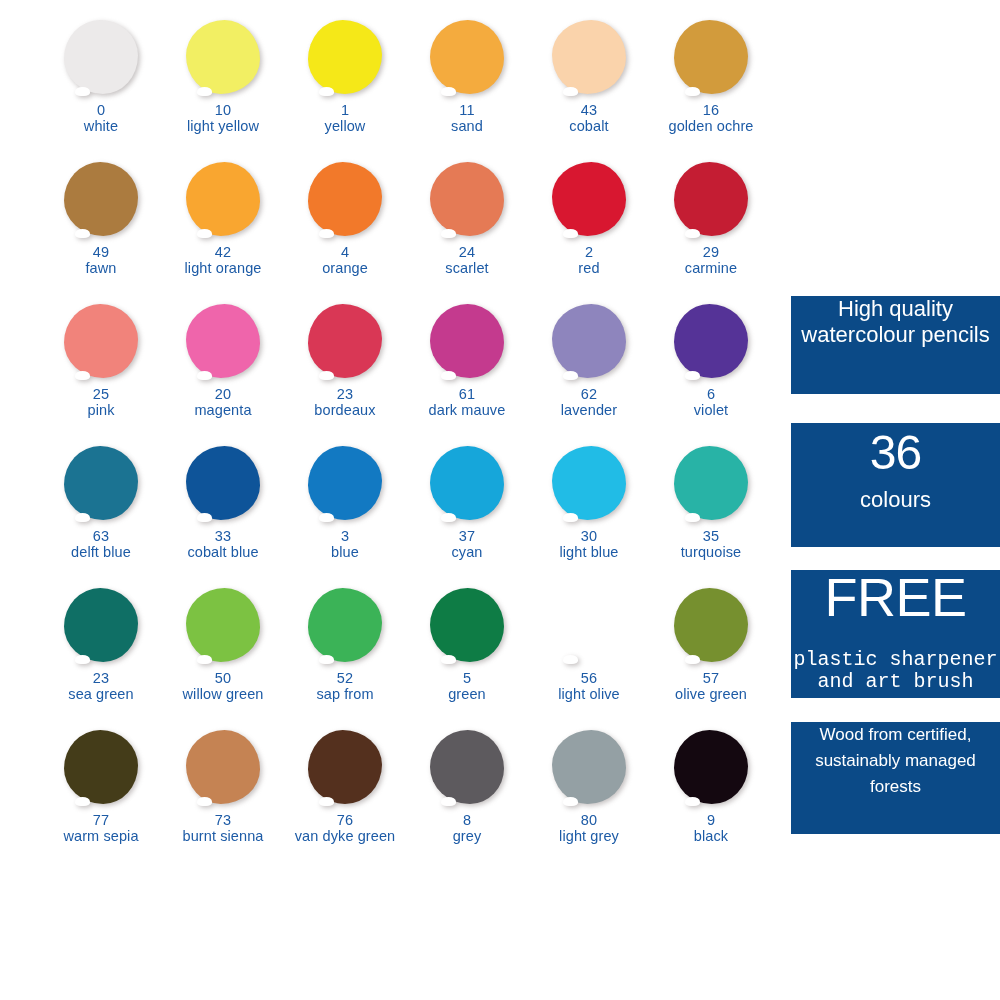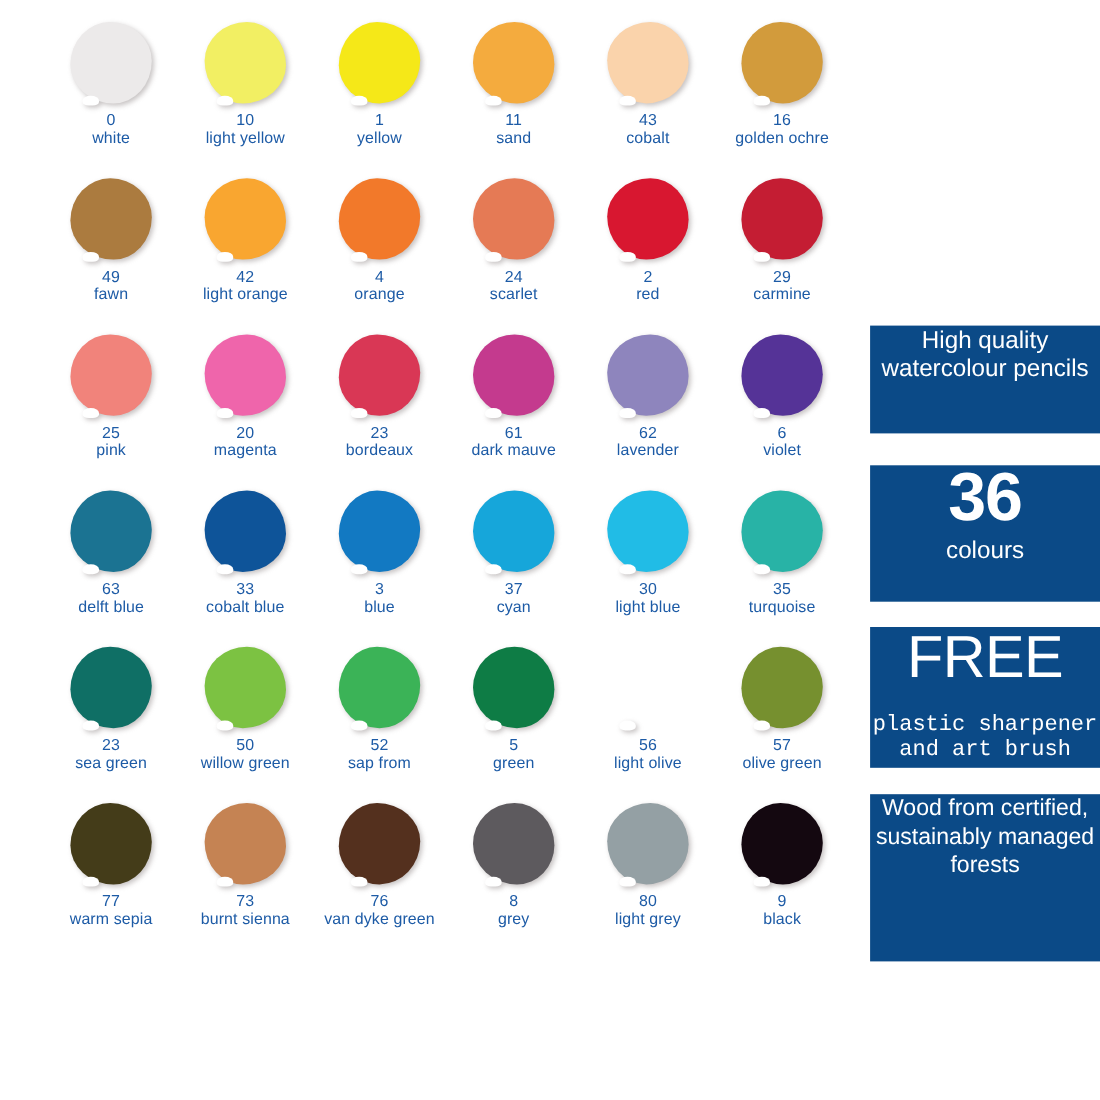--- a/index.html
+++ b/index.html
@@ -88,23 +88,23 @@
   #banner-quality {
     top: 296px;
     height: 98px;
     font-size: 22px;
   }
   #banner-count {
     top: 423px;
     height: 124px;
   }
   #banner-count .big-number {
-    font-size: 62px;
+    font-size: 48px;
     line-height: 60px;
-    font-weight: 700;
+    font-weight: 400;
     letter-spacing: -1px;
   }
   #banner-count .count-unit {
     font-size: 22px;
     margin-top: 4px;
   }
   #banner-free {
     top: 570px;
     height: 128px;
     gap: 20px;
@@ -115,22 +115,22 @@
     letter-spacing: -0.5px;
   }
   #banner-free .free-sub {
     font-size: 20px;
     line-height: 22px;
     margin-top: 5px;
     font-family: Liberation Mono, monospace;
   }
   #banner-wood {
     top: 722px;
-    height: 152px;
-    font-size: 21px;
+    height: 112px;
+    font-size: 17px;
     line-height: 26px;
   }
 </style>
 </head>
 <body>
 
 <div id="swatch-grid">
     <div class="swatch-cell">
       <div class="blob-wrap">
         <div class="blob" style="background: rgb(236, 234, 234); border-radius: 49% 51% 47% 53% / 52% 48%;"></div>

